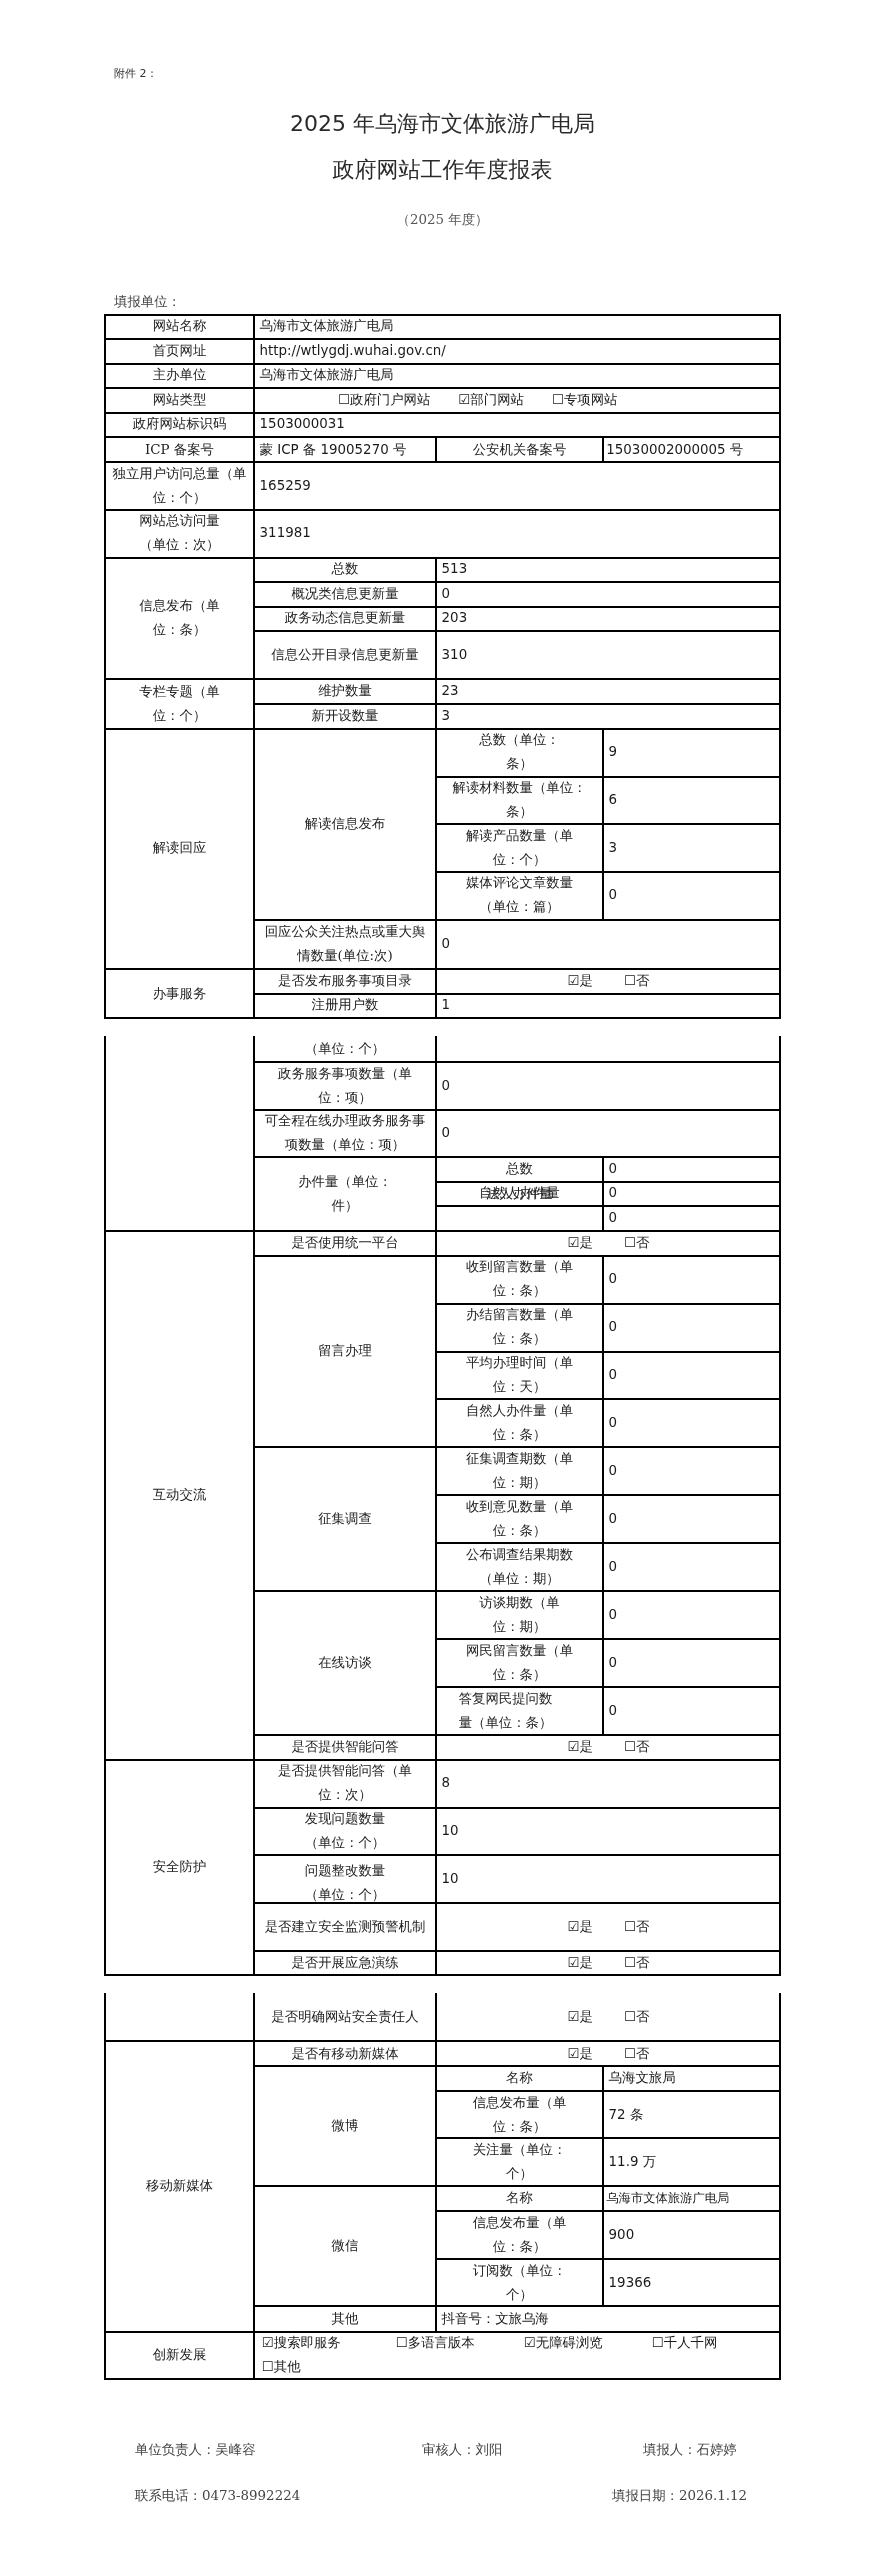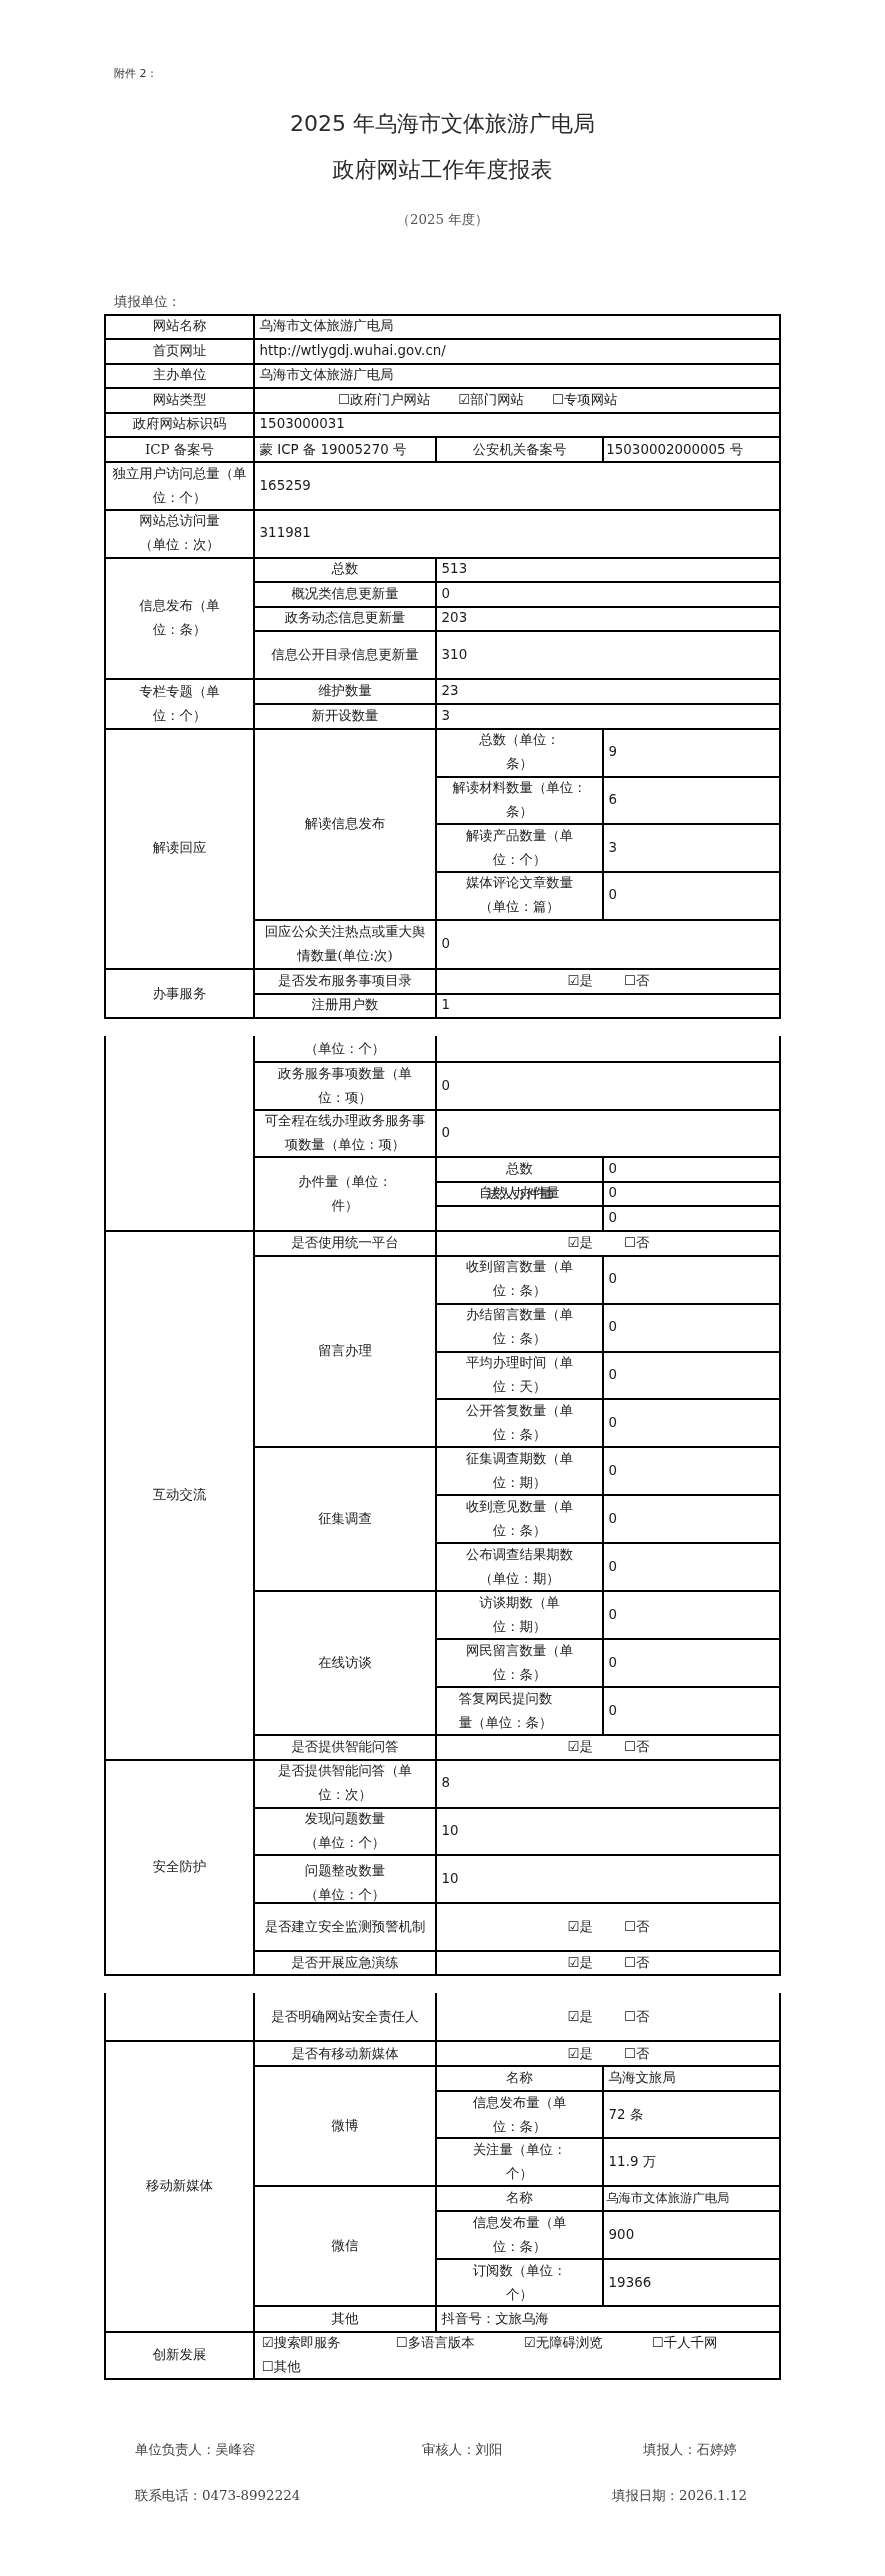--- a/index.html
+++ b/index.html
@@ -154,21 +154,21 @@
     <span>☑是</span>
     <span>☐否</span>
   </div>
   <div class="cell lbl" style="left:254px;top:1255px;width:182px;height:191px;">留言办理</div>
   <div class="cell lbl" style="left:436px;top:1255px;width:167px;height:48px;padding:0 28px;">收到留言数量（单位：条）</div>
   <div class="cell val" style="left:603px;top:1255px;width:178px;height:48px;">0</div>
   <div class="cell lbl" style="left:436px;top:1303px;width:167px;height:48px;padding:0 28px;">办结留言数量（单位：条）</div>
   <div class="cell val" style="left:603px;top:1303px;width:178px;height:48px;">0</div>
   <div class="cell lbl" style="left:436px;top:1351px;width:167px;height:47px;padding:0 28px;">平均办理时间（单位：天）</div>
   <div class="cell val" style="left:603px;top:1351px;width:178px;height:47px;">0</div>
-  <div class="cell lbl" style="left:436px;top:1399px;width:167px;height:48px;padding:0 28px;">公开答复数量（单位：条）</div>
+  <div class="cell lbl" style="left:436px;top:1399px;width:167px;height:48px;padding:0 28px;">自然人办件量（单位：条）</div>
   <div class="cell val" style="left:603px;top:1399px;width:178px;height:48px;">0</div>
 
   <div class="cell lbl" style="left:254px;top:1447px;width:182px;height:144px;">征集调查</div>
   <div class="cell lbl" style="left:436px;top:1447px;width:167px;height:48px;padding:0 28px;">征集调查期数（单位：期）</div>
   <div class="cell val" style="left:603px;top:1447px;width:178px;height:48px;">0</div>
   <div class="cell lbl" style="left:436px;top:1495px;width:167px;height:48px;padding:0 28px;">收到意见数量（单位：条）</div>
   <div class="cell val" style="left:603px;top:1495px;width:178px;height:48px;">0</div>
   <div class="cell lbl" style="left:436px;top:1543px;width:167px;height:48px;padding:0 16.7px;">公布调查结果期数（单位：期）</div>
   <div class="cell val" style="left:603px;top:1543px;width:178px;height:48px;">0</div>
 

